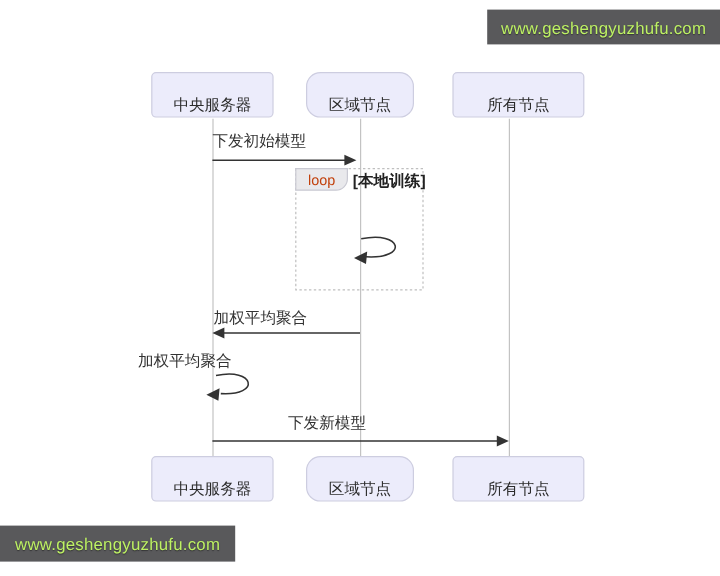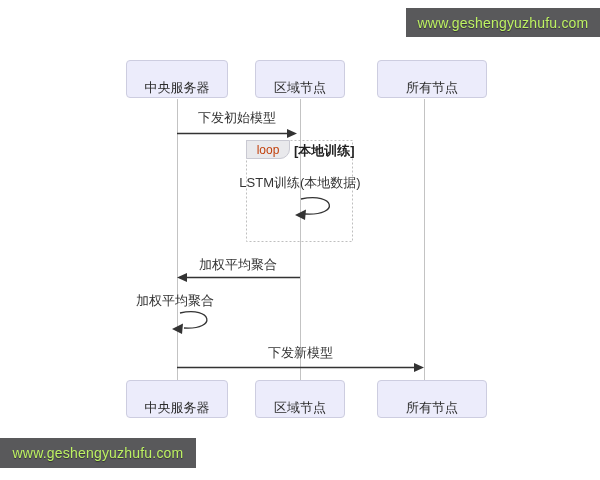--- a/index.html
+++ b/index.html
@@ -23,29 +23,29 @@
     border: 1px solid #CDCDE0;
     border-radius: 4px;
     display: flex;
     align-items: flex-end;
     justify-content: center;
     font-size: 13px;
     color: #2b2b2b;
     box-sizing: border-box;
   }
   .actor.a1 { left: 126px; width: 102px; }
-  .actor.a2 { left: 255px; width: 90px;  }
+  .actor.a2 { left: 255px; width: 90px; border-radius: 12px;  }
   .actor.a3 { left: 377px; width: 110px;  }
   .actor.top-row { top: 60px; }
   .actor.bottom-row { top: 380px; }
   .msg {
     position: absolute;
     font-size: 13px;
     color: #333333;
-    text-align: center;
+    text-align: left;
     white-space: nowrap;
   }
   .msg.m1 { left: 177px; width: 120px; top: 109px; }
   .msg.m-lstm { left: 235px; width: 130px; top: 174px; }
   .msg.m2 { left: 178px; width: 120px; top: 256px; }
   .msg.m3 { left: 115px; width: 120px; top: 292px; }
   .msg.m4 { left: 240px; width: 121px; top: 344px; }
   .loop-tab {
     position: absolute;
     left: 246px; top: 140px;
@@ -126,21 +126,20 @@
     <span>中央服务器</span>
   </div>
   <div class="actor a2 bottom-row">
     <span>区域节点</span>
   </div>
   <div class="actor a3 bottom-row">
     <span>所有节点</span>
   </div>
 
   <div class="msg m1">下发初始模型</div>
-  <div class="msg m-lstm">LSTM训练(本地数据)</div>
   <div class="msg m2">加权平均聚合</div>
   <div class="msg m3">加权平均聚合</div>
   <div class="msg m4">下发新模型</div>
 
   <div class="loop-tab">
     <span>loop</span>
   </div>
   <div class="loop-cond">[本地训练]</div>
 
   <div class="wm top">www.geshengyuzhufu.com</div>

